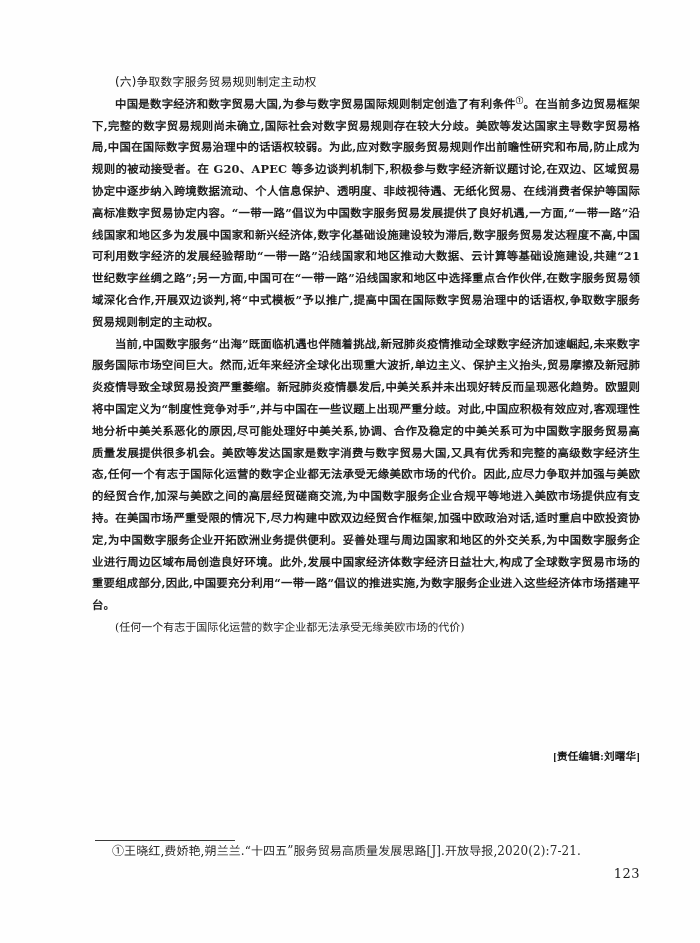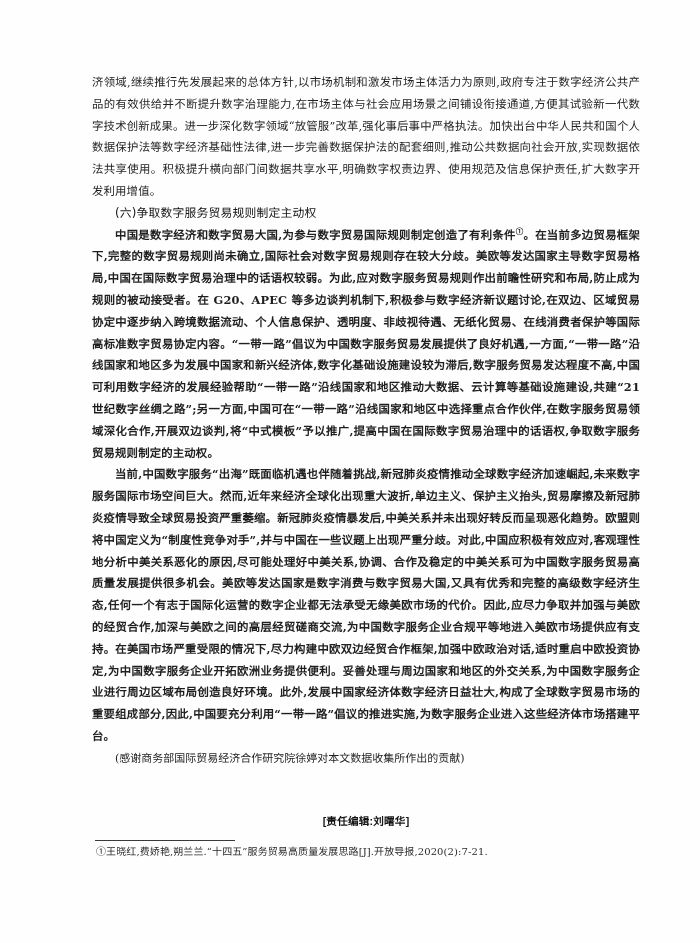--- a/index.html
+++ b/index.html
@@ -56,43 +56,43 @@
   .ack {
     margin: 0;
     font-size: 11px;
     line-height: 21.8px;
     text-indent: 23px;
     color: #1f1f1f;
   }
   .editor-line {
     position: absolute;
     left: 92px;
-    top: 813px;
+    top: 748px;
     width: 548px;
-    text-align: center;
-    font-family: Liberation Sans, sans-serif;
+    text-align: right;
+    font-family: Liberation Serif, serif;
     font-size: 10.6px;
     font-weight: 700;
     letter-spacing: 0.2px;
     color: #141414;
   }
   .footnote-rule {
     position: absolute;
     left: 95px;
     top: 840px;
     width: 140px;
     height: 0;
     border-top: 1px solid #3a3a3a;
   }
   .footnote {
     position: absolute;
-    left: 96px;
+    left: 112px;
     top: 845px;
     width: 530px;
-    font-size: 10px;
+    font-size: 12px;
     line-height: 13px;
     letter-spacing: 0.1px;
     color: #2a2a2a;
   }
   .page-number {
     position: absolute;
     left: 0;
     top: 866px;
     width: 640px;
     text-align: right;
@@ -106,33 +106,33 @@
     line-height: 0;
   }
 </style>
 </head>
 <body>
 
 <div class="page">
 
   <div class="content">
 
-    <p class="body-text">济领域,继续推行先发展起来的总体方针,以市场机制和激发市场主体活力为原则,政府专注于数字经济公共产品的有效供给并不断提升数字治理能力,在市场主体与社会应用场景之间铺设衔接通道,方便其试验新一代数字技术创新成果。进一步深化数字领域“放管服”改革,强化事后事中严格执法。加快出台中华人民共和国个人数据保护法等数字经济基础性法律,进一步完善数据保护法的配套细则,推动公共数据向社会开放,实现数据依法共享使用。积极提升横向部门间数据共享水平,明确数字权责边界、使用规范及信息保护责任,扩大数字开发利用增值。</p>
 
     <h2 class="section-head">(六)争取数字服务贸易规则制定主动权</h2>
 
     <p class="body-text indent"><span>中国是数字经济和数字贸易大国,为参与数字贸易国际规则制定创造了有利条件</span><sup class="fn-marker">①</sup><span>。在当前多边贸易框架下,完整的数字贸易规则尚未确立,国际社会对数字贸易规则存在较大分歧。美欧等发达国家主导数字贸易格局,中国在国际数字贸易治理中的话语权较弱。为此,应对数字服务贸易规则作出前瞻性研究和布局,防止成为规则的被动接受者。在 G20、APEC 等多边谈判机制下,积极参与数字经济新议题讨论,在双边、区域贸易协定中逐步纳入跨境数据流动、个人信息保护、透明度、非歧视待遇、无纸化贸易、在线消费者保护等国际高标准数字贸易协定内容。“一带一路”倡议为中国数字服务贸易发展提供了良好机遇,一方面,“一带一路”沿线国家和地区多为发展中国家和新兴经济体,数字化基础设施建设较为滞后,数字服务贸易发达程度不高,中国可利用数字经济的发展经验帮助“一带一路”沿线国家和地区推动大数据、云计算等基础设施建设,共建“21 世纪数字丝绸之路”;另一方面,中国可在“一带一路”沿线国家和地区中选择重点合作伙伴,在数字服务贸易领域深化合作,开展双边谈判,将“中式模板”予以推广,提高中国在国际数字贸易治理中的话语权,争取数字服务贸易规则制定的主动权。</span></p>
 
 
     <p class="body-text indent">当前,中国数字服务“出海”既面临机遇也伴随着挑战,新冠肺炎疫情推动全球数字经济加速崛起,未来数字服务国际市场空间巨大。然而,近年来经济全球化出现重大波折,单边主义、保护主义抬头,贸易摩擦及新冠肺炎疫情导致全球贸易投资严重萎缩。新冠肺炎疫情暴发后,中美关系并未出现好转反而呈现恶化趋势。欧盟则将中国定义为“制度性竞争对手”,并与中国在一些议题上出现严重分歧。对此,中国应积极有效应对,客观理性地分析中美关系恶化的原因,尽可能处理好中美关系,协调、合作及稳定的中美关系可为中国数字服务贸易高质量发展提供很多机会。美欧等发达国家是数字消费与数字贸易大国,又具有优秀和完整的高级数字经济生态,任何一个有志于国际化运营的数字企业都无法承受无缘美欧市场的代价。因此,应尽力争取并加强与美欧的经贸合作,加深与美欧之间的高层经贸磋商交流,为中国数字服务企业合规平等地进入美欧市场提供应有支持。在美国市场严重受限的情况下,尽力构建中欧双边经贸合作框架,加强中欧政治对话,适时重启中欧投资协定,为中国数字服务企业开拓欧洲业务提供便利。妥善处理与周边国家和地区的外交关系,为中国数字服务企业进行周边区域布局创造良好环境。此外,发展中国家经济体数字经济日益壮大,构成了全球数字贸易市场的重要组成部分,因此,中国要充分利用“一带一路”倡议的推进实施,为数字服务企业进入这些经济体市场搭建平台。</p>
 
-    <p class="ack">(感谢商务部国际贸易经济合作研究院徐婷对本文数据收集所作出的贡献)</p>
+    <p class="ack">(任何一个有志于国际化运营的数字企业都无法承受无缘美欧市场的代价)</p>
 
   </div>
 
   <div class="editor-line">[责任编辑:刘曙华]</div>
 
   <div class="footnote-rule"></div>
 
   <div class="footnote">①王晓红,费娇艳,朔兰兰.“十四五”服务贸易高质量发展思路[J].开放导报,2020(2):7-21.</div>
 
+  <div class="page-number">123</div>
 
 </div>
 
 </body></html>

